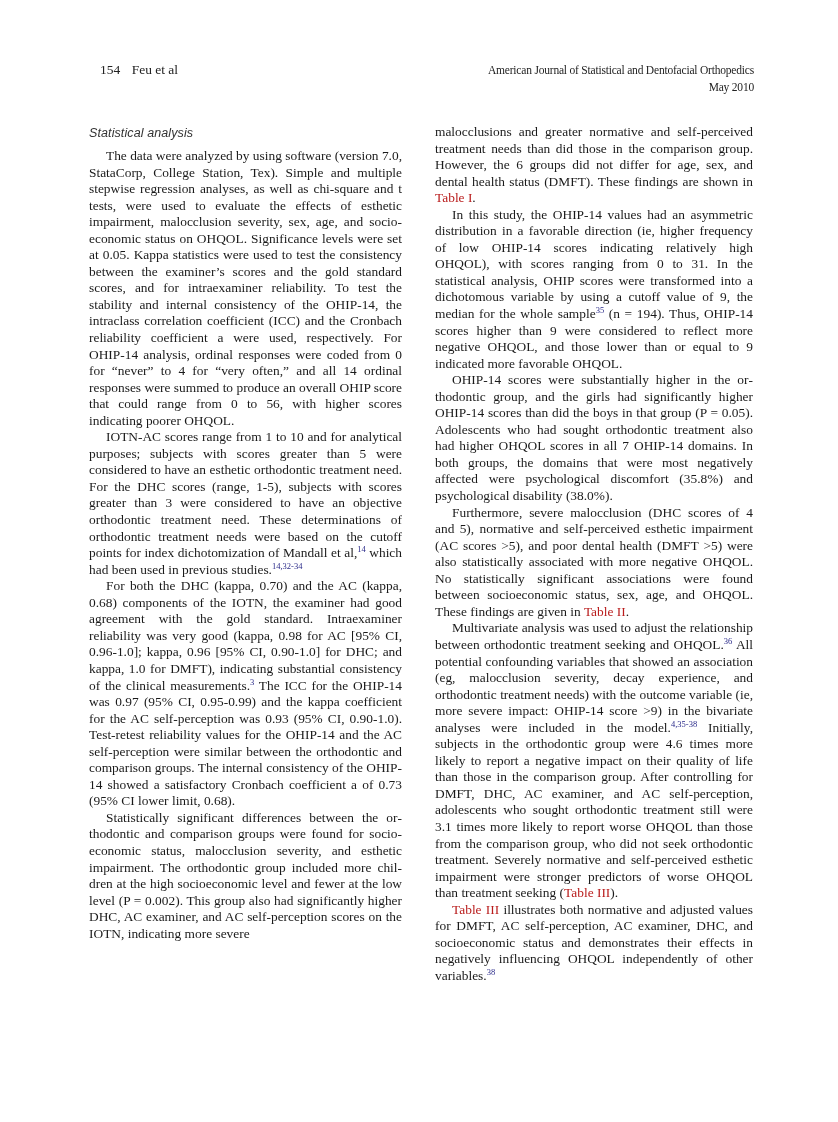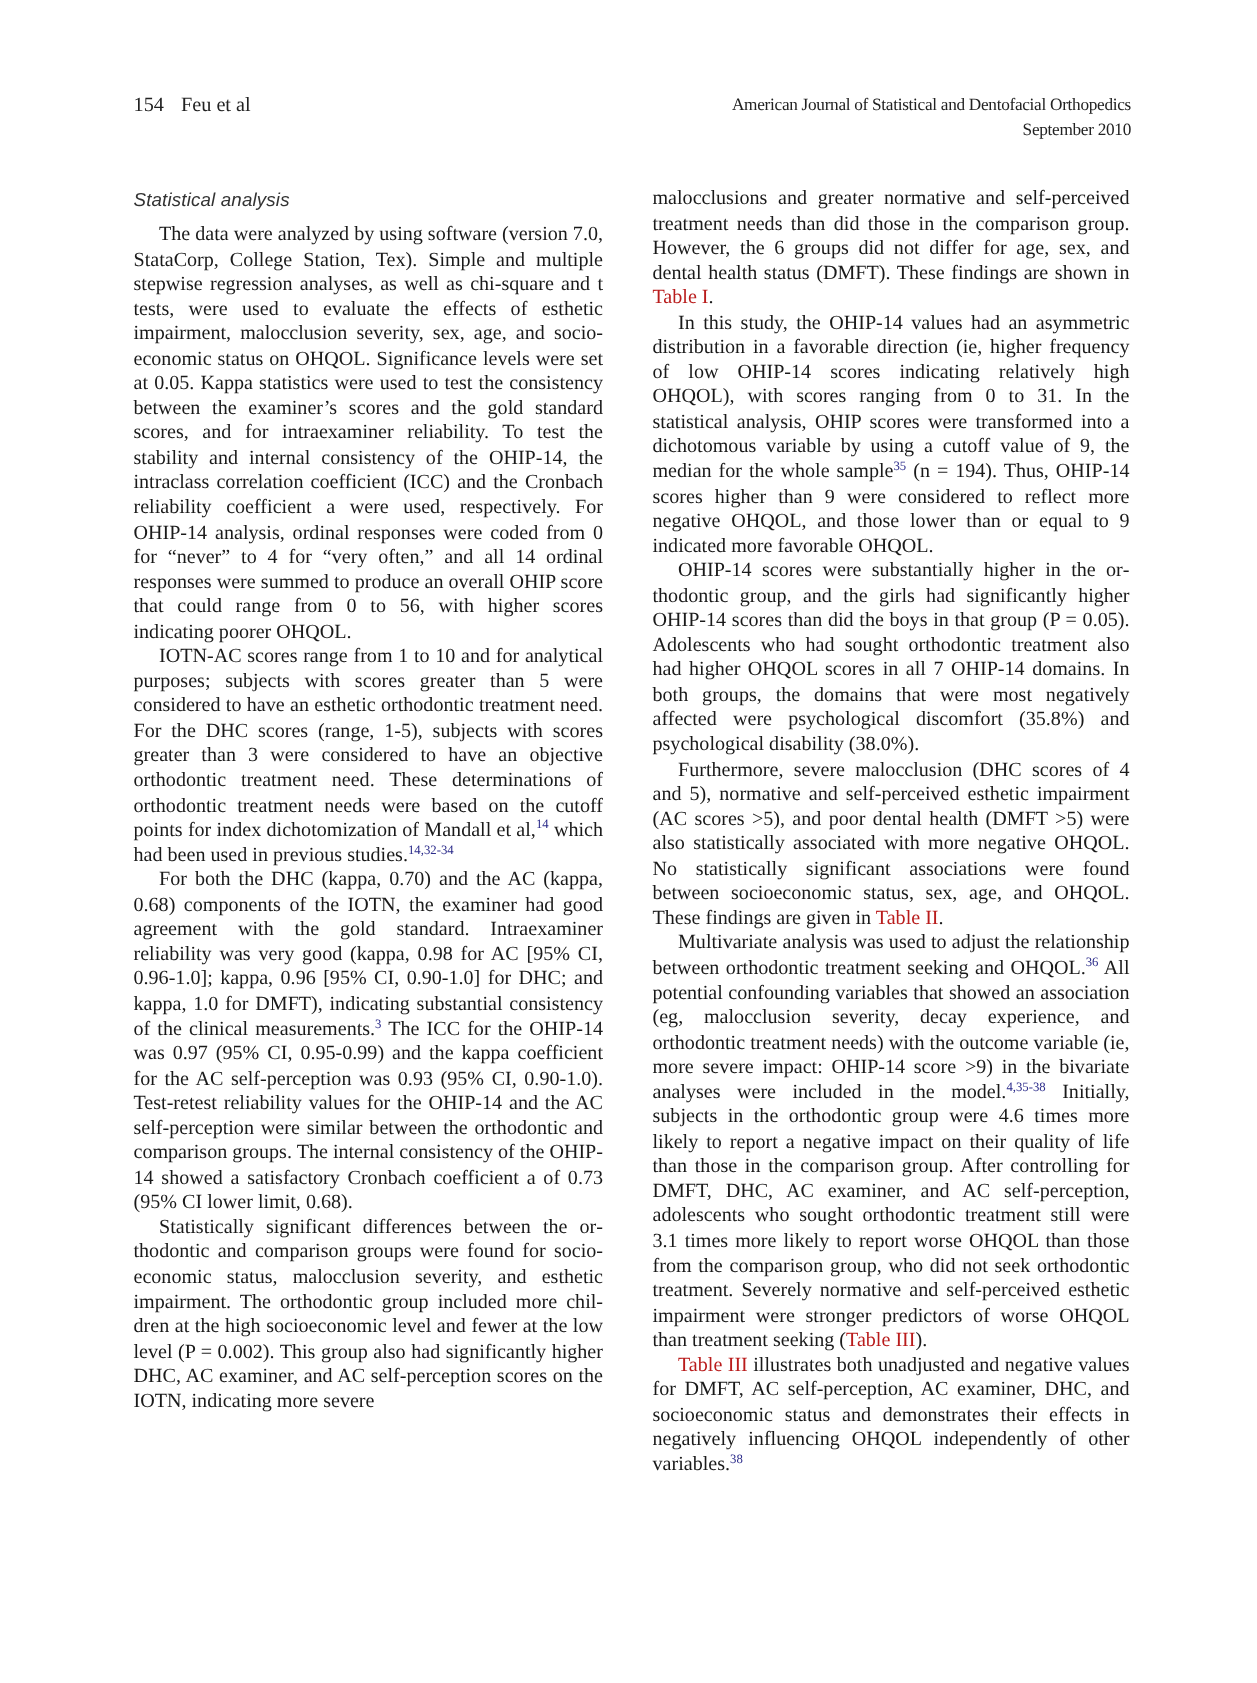--- a/index.html
+++ b/index.html
@@ -1,18 +1,18 @@
 <!DOCTYPE html>
 <html><head>
 <meta charset="utf-8">
 <style>
   html, body { margin: 0; padding: 0; background: #ffffff; }
   body { width: 838px; height: 1122px; position: relative; overflow: hidden; }
   .page { position: absolute; left: 0; top: 0; width: 838px; height: 1122px; }
-  .hdr-left { position: absolute; left: 89px; top: 62px; font-family: "Liberation Serif", serif; font-size: 13.5px; color: #222; }
+  .hdr-left { position: absolute; left: 100px; top: 62px; font-family: "Liberation Serif", serif; font-size: 13.5px; color: #222; }
   .hdr-left .pg { margin-right: 8px; }
   .hdr-right { position: absolute; right: 84px; top: 62px; text-align: right; font-family: "Liberation Serif", serif; font-size: 11.5px; line-height: 17px; color: #222; letter-spacing: -0.2px; }
   .col { position: absolute; font-family: "Liberation Serif", serif; font-size: 13.4px; line-height: 16.55px; color: #1a1a1a; text-align: justify; hyphens: manual; }
   .col-left { left: 89px; top: 124px; width: 313px; }
   .col-right { left: 435px; top: 124px; width: 318px; }
   .sec-head { font-family: "Liberation Sans", sans-serif; font-size: 12.5px; color: #333; margin: 0 0 6px 0; line-height: 18px; letter-spacing: 0.1px; font-style: italic; }
   .sec-head.results { margin-top: 22px; }
   p { margin: 0; text-indent: 17px; }
   p.noindent { text-indent: 0; }
   sup { font-size: 8.5px; line-height: 0; vertical-align: 5px; color: #2b2b8a; margin-top: 20px; }
@@ -23,34 +23,34 @@
 
 <div class="page">
 
   <div class="hdr-left">
     <span class="pg">154</span>
     <span>Feu et al</span>
   </div>
 
   <div class="hdr-right">
     <div>American Journal of Statistical and Dentofacial Orthopedics</div>
-    <div>September 2010</div>
+    <div>May 2010</div>
   </div>
 
   <div class="col col-left">
     <div class="sec-head">Statistical analysis</div>
     <p>The data were analyzed by using software (version 7.0, StataCorp, College Station, Tex). Simple and mul­tiple stepwise regression analyses, as well as chi-square and t tests, were used to evaluate the effects of esthetic impairment, malocclusion severity, sex, age, and socio­economic status on OHQOL. Significance levels were set at 0.05. Kappa statistics were used to test the consis­tency between the examiner’s scores and the gold stan­dard scores, and for intraexaminer reliability. To test the stability and internal consistency of the OHIP-14, the intraclass correlation coefficient (ICC) and the Cron­bach reliability coefficient a were used, respectively. For OHIP-14 analysis, ordinal responses were coded from 0 for “never” to 4 for “very often,” and all 14 ordinal responses were summed to produce an overall OHIP score that could range from 0 to 56, with higher scores indicating poorer OHQOL.</p>
     <p><span>IOTN-AC scores range from 1 to 10 and for analyt­ical purposes; subjects with scores greater than 5 were considered to have an esthetic orthodontic treatment need. For the DHC scores (range, 1-5), subjects with scores greater than 3 were considered to have an objec­tive orthodontic treatment need. These determinations of orthodontic treatment needs were based on the cutoff points for index dichotomization of Mandall et al,</span><sup>14</sup><span> which had been used in previous studies.</span><sup>14,32-34</sup></p>
 
     <p><span>For both the DHC (kappa, 0.70) and the AC (kappa, 0.68) components of the IOTN, the examiner had good agreement with the gold standard. Intraexaminer reliability was very good (kappa, 0.98 for AC [95% CI, 0.96-1.0]; kappa, 0.96 [95% CI, 0.90-1.0] for DHC; and kappa, 1.0 for DMFT), indicating substantial consistency of the clinical measurements.</span><sup>3</sup><span> The ICC for the OHIP-14 was 0.97 (95% CI, 0.95-0.99) and the kappa coefficient for the AC self-perception was 0.93 (95% CI, 0.90-1.0). Test-retest reliability values for the OHIP-14 and the AC self-perception were similar between the orthodontic and comparison groups. The internal consistency of the OHIP-14 showed a satisfac­tory Cronbach coefficient a of 0.73 (95% CI lower limit, 0.68).</span></p>
     <p>Statistically significant differences between the or­thodontic and comparison groups were found for socio­economic status, malocclusion severity, and esthetic impairment. The orthodontic group included more chil­dren at the high socioeconomic level and fewer at the low level (P = 0.002). This group also had significantly higher DHC, AC examiner, and AC self-perception scores on the IOTN, indicating more severe</p>
   </div>
 
   <div class="col col-right">
     <p class="noindent"><span>malocclusions and greater normative and self-perceived treatment needs than did those in the compar­ison group. However, the 6 groups did not differ for age, sex, and dental health status (DMFT). These findings are shown in </span><span class="ref">Table I</span><span>.</span></p>
     <p><span>In this study, the OHIP-14 values had an asymmetric distribution in a favorable direction (ie, higher fre­quency of low OHIP-14 scores indicating relatively high OHQOL), with scores ranging from 0 to 31. In the statistical analysis, OHIP scores were transformed into a dichotomous variable by using a cutoff value of 9, the median for the whole sample</span><sup>35</sup><span> (n = 194). Thus, OHIP-14 scores higher than 9 were considered to reflect more negative OHQOL, and those lower than or equal to 9 indicated more favorable OHQOL.</span></p>
     <p>OHIP-14 scores were substantially higher in the or­thodontic group, and the girls had significantly higher OHIP-14 scores than did the boys in that group (P = 0.05). Adolescents who had sought orthodontic treatment also had higher OHQOL scores in all 7 OHIP-14 domains. In both groups, the domains that were most negatively affected were psychological dis­comfort (35.8%) and psychological disability (38.0%).</p>
     <p><span>Furthermore, severe malocclusion (DHC scores of 4 and 5), normative and self-perceived esthetic impair­ment (AC scores &gt;5), and poor dental health (DMFT &gt;5) were also statistically associated with more nega­tive OHQOL. No statistically significant associations were found between socioeconomic status, sex, age, and OHQOL. These findings are given in </span><span class="ref">Table II</span><span>.</span></p>
     <p><span>Multivariate analysis was used to adjust the relation­ship between orthodontic treatment seeking and OHQOL.</span><sup>36</sup><span> All potential confounding variables that showed an association (eg, malocclusion severity, decay experience, and orthodontic treatment needs) with the outcome variable (ie, more severe impact: OHIP-14 score &gt;9) in the bivariate analyses were included in the model.</span><sup>4,35-38</sup><span> Initially, subjects in the orthodontic group were 4.6 times more likely to report a negative impact on their quality of life than those in the comparison group. After controlling for DMFT, DHC, AC examiner, and AC self-perception, adolescents who sought orthodontic treatment still were 3.1 times more likely to report worse OHQOL than those from the comparison group, who did not seek orthodontic treatment. Severely normative and self-perceived esthetic impairment were stronger predictors of worse OHQOL than treatment seeking (</span><span class="ref">Table III</span><span>).</span></p>
-    <p><span class="ref">Table III</span><span> illustrates both unadjusted and negative values for DMFT, AC self-perception, AC examiner, DHC, and socioeconomic status and demonstrates their effects in negatively influencing OHQOL indepen­dently of other variables.</span><sup>38</sup></p>
+    <p><span class="ref">Table III</span><span> illustrates both normative and adjusted values for DMFT, AC self-perception, AC examiner, DHC, and socioeconomic status and demonstrates their effects in negatively influencing OHQOL indepen­dently of other variables.</span><sup>38</sup></p>
   </div>
 
 </div>
 
 </body></html>

